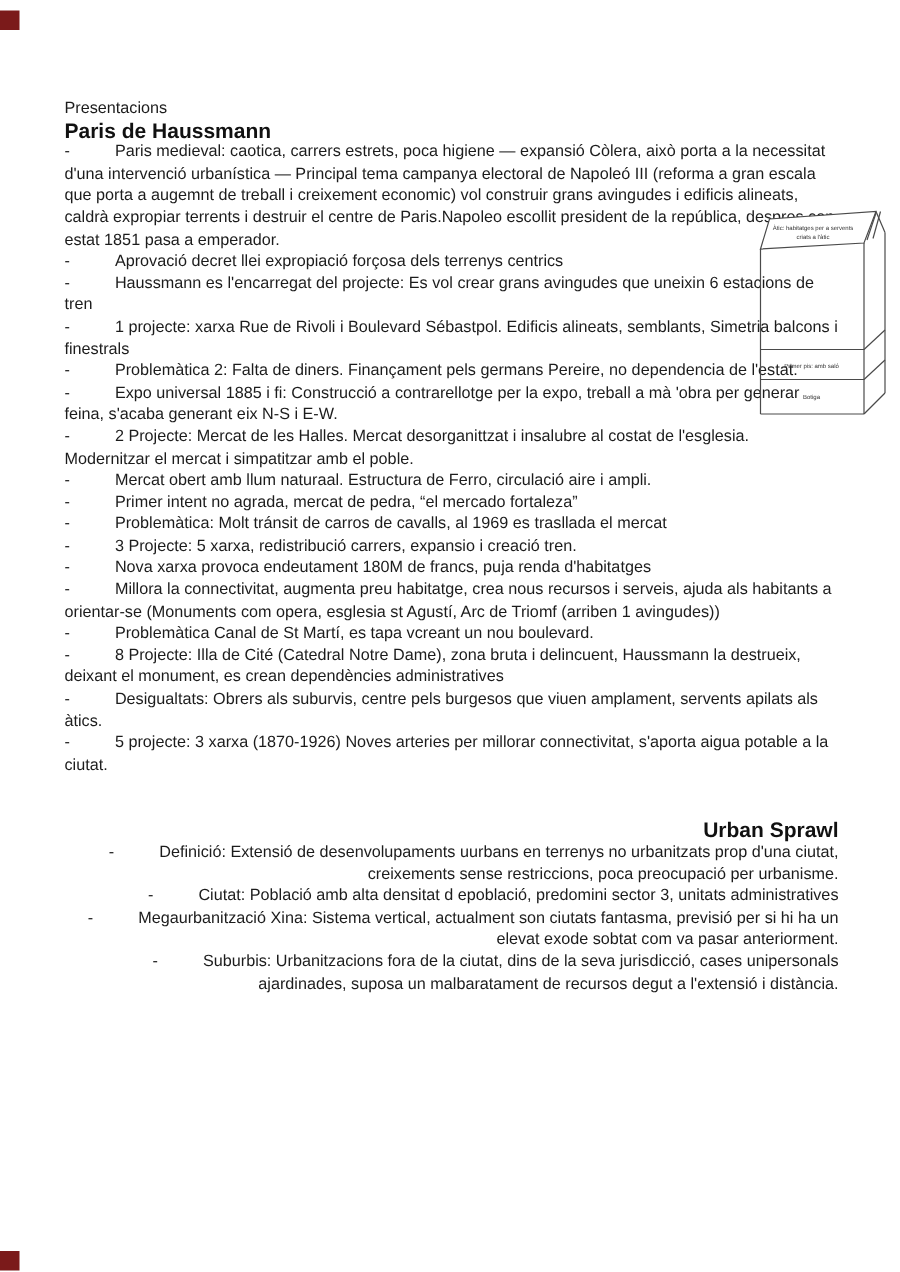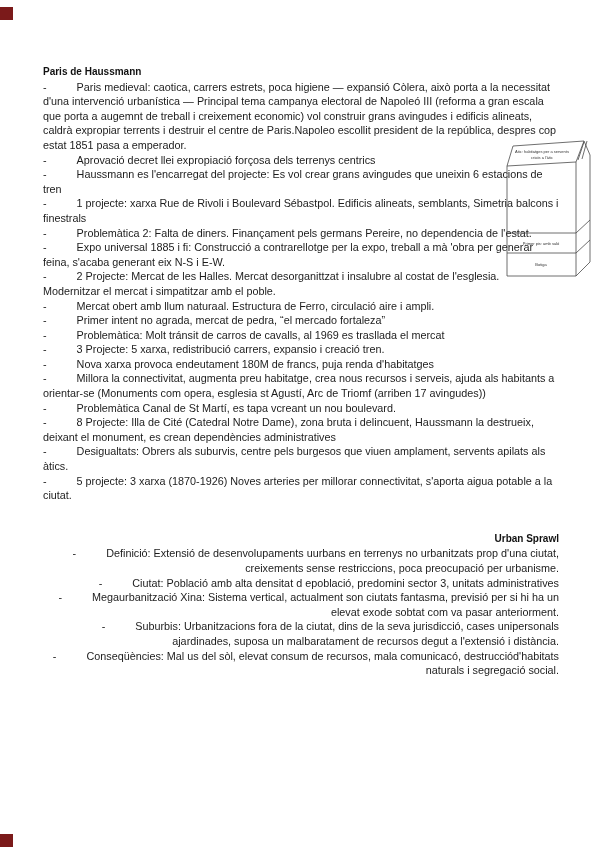--- a/index.html
+++ b/index.html
@@ -19,21 +19,21 @@
     position:absolute;
     left:43px;top:65px;
     width:516px;
     font-size:10.8px;
     line-height:14.6px;
   }
   .doc p{margin:0;padding:0;}
   .plain-title{margin:0 0 29px 0;}
   h2{
     margin:0;padding:0;
-    font-size:10px;line-height:14.6px;
+    font-size:14px;line-height:14.6px;
     font-weight:bold;color:#111;
   }
   .section{margin:0;}
   .section + .section{margin-top:29px;text-align:right;}
   .bullet .dash{display:inline;}
   .bullet .tab{display:inline-block;width:30px;}
   .figure{
     position:absolute;left:499px;top:136px;
     width:99px;height:158px;
   }
@@ -46,20 +46,21 @@
 </head>
 <body>
 
 <div class="page">
 
   <div class="corner-mark top" style="background: rgb(123, 26, 26);"></div>
   <div class="corner-mark bottom" style="background: rgb(123, 26, 26);"></div>
 
   <div class="doc">
 
+    <p class="plain-title">Presentacions</p>
 
     <div class="section">
       <h2>Paris de Haussmann</h2>
       <div>
 
           <p class="bullet"><span class="dash">-</span><span class="tab"></span><span class="btext">Paris medieval: caotica, carrers estrets, poca higiene — expansió Còlera, això porta a la necessitat d'una intervenció urbanística — Principal tema campanya electoral de Napoleó III (reforma a gran escala que  porta a augemnt de treball i creixement economic) vol construir grans avingudes i edificis alineats, caldrà expropiar terrents i destruir el centre de Paris.Napoleo escollit president de la república, despres cop estat 1851 pasa a emperador.</span></p>
 
           <p class="bullet"><span class="dash">-</span><span class="tab"></span><span class="btext">Aprovació decret llei expropiació forçosa dels terrenys centrics</span></p>
 
           <p class="bullet"><span class="dash">-</span><span class="tab"></span><span class="btext">Haussmann es l'encarregat del projecte: Es vol crear grans avingudes que uneixin 6 estacions de tren</span></p>
@@ -76,21 +77,21 @@
           <p class="bullet"><span class="dash">-</span><span class="tab"></span><span class="btext">Mercat obert amb llum naturaal. Estructura de Ferro, circulació aire i ampli.</span></p>
 
           <p class="bullet"><span class="dash">-</span><span class="tab"></span><span class="btext">Primer intent no agrada, mercat de pedra, “el mercado fortaleza”</span></p>
 
           <p class="bullet"><span class="dash">-</span><span class="tab"></span><span class="btext">Problemàtica: Molt tránsit de carros de cavalls, al 1969 es trasllada el mercat</span></p>
 
           <p class="bullet"><span class="dash">-</span><span class="tab"></span><span class="btext">3 Projecte: 5 xarxa, redistribució carrers, expansio i creació tren.</span></p>
 
           <p class="bullet"><span class="dash">-</span><span class="tab"></span><span class="btext">Nova xarxa provoca endeutament 180M de  francs, puja renda d'habitatges</span></p>
 
-          <p class="bullet"><span class="dash">-</span><span class="tab"></span><span class="btext">Millora la connectivitat, augmenta preu habitatge, crea nous recursos i serveis, ajuda als habitants a orientar-se (Monuments com opera, esglesia st Agustí, Arc de Triomf (arriben 17 avingudes))</span></p>
+          <p class="bullet"><span class="dash">-</span><span class="tab"></span><span class="btext">Millora la connectivitat, augmenta preu habitatge, crea nous recursos i serveis, ajuda als habitants a orientar-se (Monuments com opera, esglesia st Agustí, Arc de Triomf (arriben 1 avingudes))</span></p>
 
           <p class="bullet"><span class="dash">-</span><span class="tab"></span><span class="btext">Problemàtica Canal de St Martí, es tapa vcreant un nou boulevard.</span></p>
 
           <p class="bullet"><span class="dash">-</span><span class="tab"></span><span class="btext">8 Projecte: Illa de Cité (Catedral Notre Dame), zona bruta i delincuent, Haussmann la destrueix, deixant el monument, es crean dependències administratives</span></p>
 
           <p class="bullet"><span class="dash">-</span><span class="tab"></span><span class="btext">Desigualtats: Obrers als suburvis, centre pels burgesos que viuen amplament, servents apilats als àtics.</span></p>
 
           <p class="bullet"><span class="dash">-</span><span class="tab"></span><span class="btext">5 projecte: 3 xarxa (1870-1926) Noves arteries per millorar connectivitat, s'aporta aigua potable a la ciutat.</span></p>
         </div>
     </div>
@@ -100,21 +101,20 @@
       <div>
 
           <p class="bullet"><span class="dash">-</span><span class="tab"></span><span class="btext">Definició: Extensió de desenvolupaments uurbans en terrenys no urbanitzats prop d'una ciutat, creixements sense restriccions, poca preocupació per urbanisme.</span></p>
 
           <p class="bullet"><span class="dash">-</span><span class="tab"></span><span class="btext">Ciutat: Població amb alta densitat d epoblació, predomini sector 3, unitats administratives</span></p>
 
           <p class="bullet"><span class="dash">-</span><span class="tab"></span><span class="btext">Megaurbanització Xina: Sistema vertical, actualment son ciutats fantasma, previsió per si hi ha un elevat exode sobtat com va pasar anteriorment.</span></p>
 
           <p class="bullet"><span class="dash">-</span><span class="tab"></span><span class="btext">Suburbis: Urbanitzacions fora de la ciutat, dins de la seva jurisdicció, cases unipersonals ajardinades, suposa un malbaratament de recursos degut a l'extensió i distància.</span></p>
 
-          <p class="bullet"><span class="dash">-</span><span class="tab"></span><span class="btext">Conseqüències: Mal us del sòl, elevat consum de recursos, mala comunicacó, destrucciód'habitats naturals i segregació social.</span></p>
         </div>
     </div>
 
   </div>
 
   <div class="figure">
     <svg viewBox="0 0 99 158" xmlns="http://www.w3.org/2000/svg">
       <g fill="none" stroke="#4a4a4a" stroke-width="0.8">
 
         <polygon points="8,30 14,10 85,5 77,26" fill="#ffffff"></polygon>

